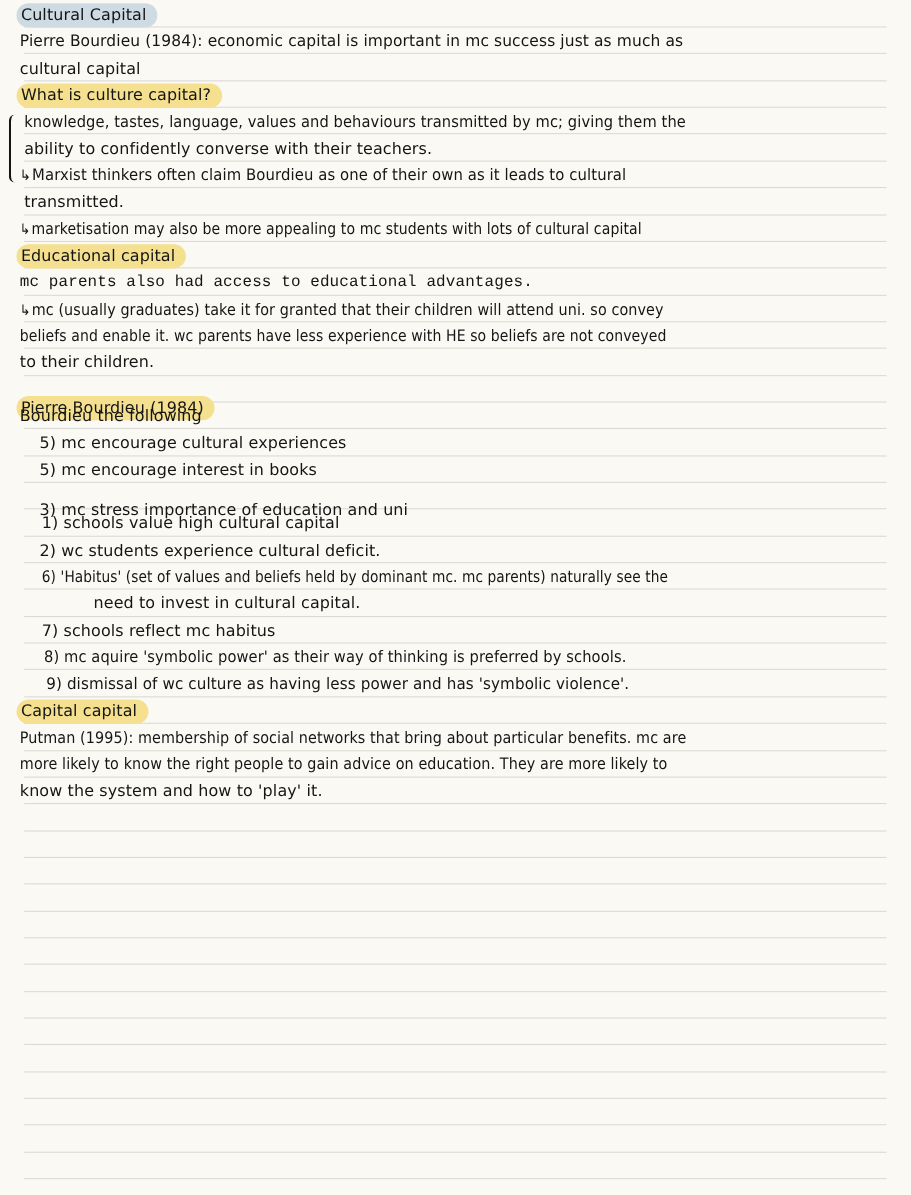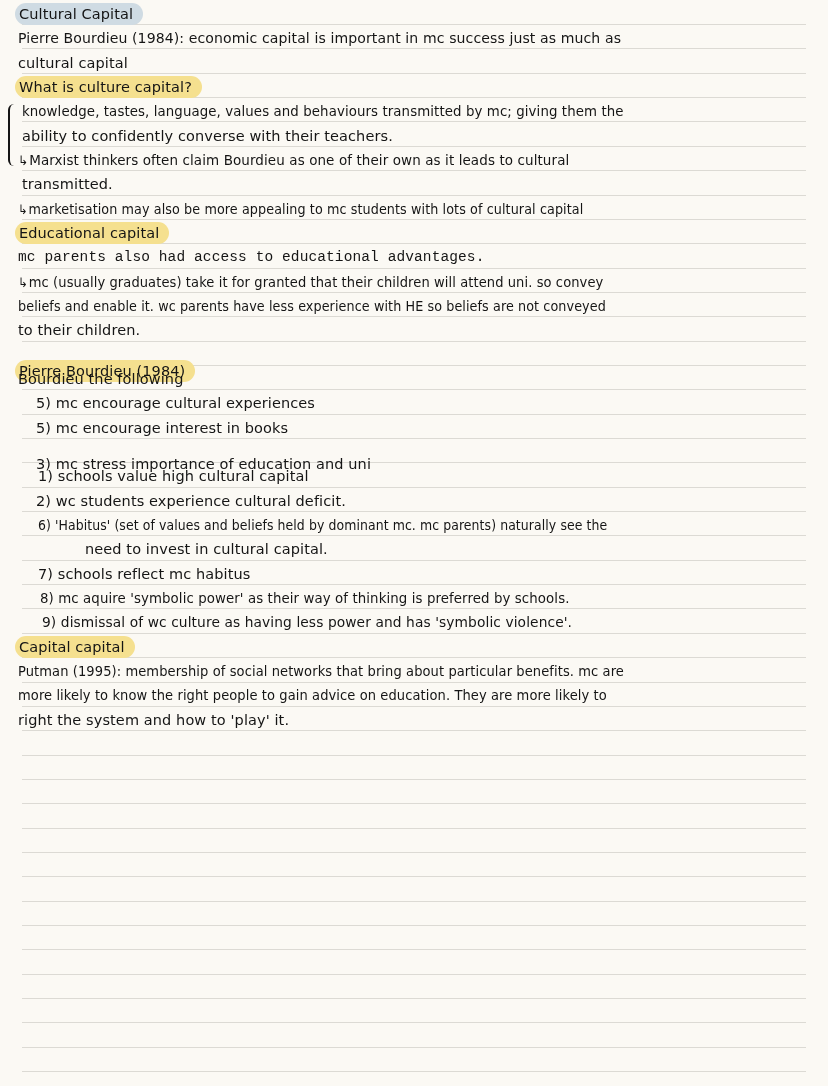--- a/index.html
+++ b/index.html
@@ -171,15 +171,15 @@
   <div class="line" style="top:562px;left:38px;">7) schools reflect mc habitus</div>
   <div class="line" style="top:586px;left:40px;transform:scaleX(0.92);">8) mc aquire 'symbolic power' as their way of thinking is preferred by schools.</div>
   <div class="line" style="top:610px;left:42px;transform:scaleX(0.95);">9) dismissal of wc culture as having less power and has 'symbolic violence'.</div>
 
   <div class="line" style="top:635px;">
     <span class="hl hl-yellow">Capital capital</span>
   </div>
 
   <div class="line" style="top:659px;transform:scaleX(0.9);">Putman (1995): membership of social networks that bring about particular benefits. mc are</div>
   <div class="line" style="top:683px;transform:scaleX(0.9);">more likely to know the right people to gain advice on education. They are more likely to</div>
-  <div class="line" style="top:708px;">right the system and how to 'play' it.</div>
+  <div class="line" style="top:708px;">know the system and how to 'play' it.</div>
 
 </div>
 
 </body></html>

